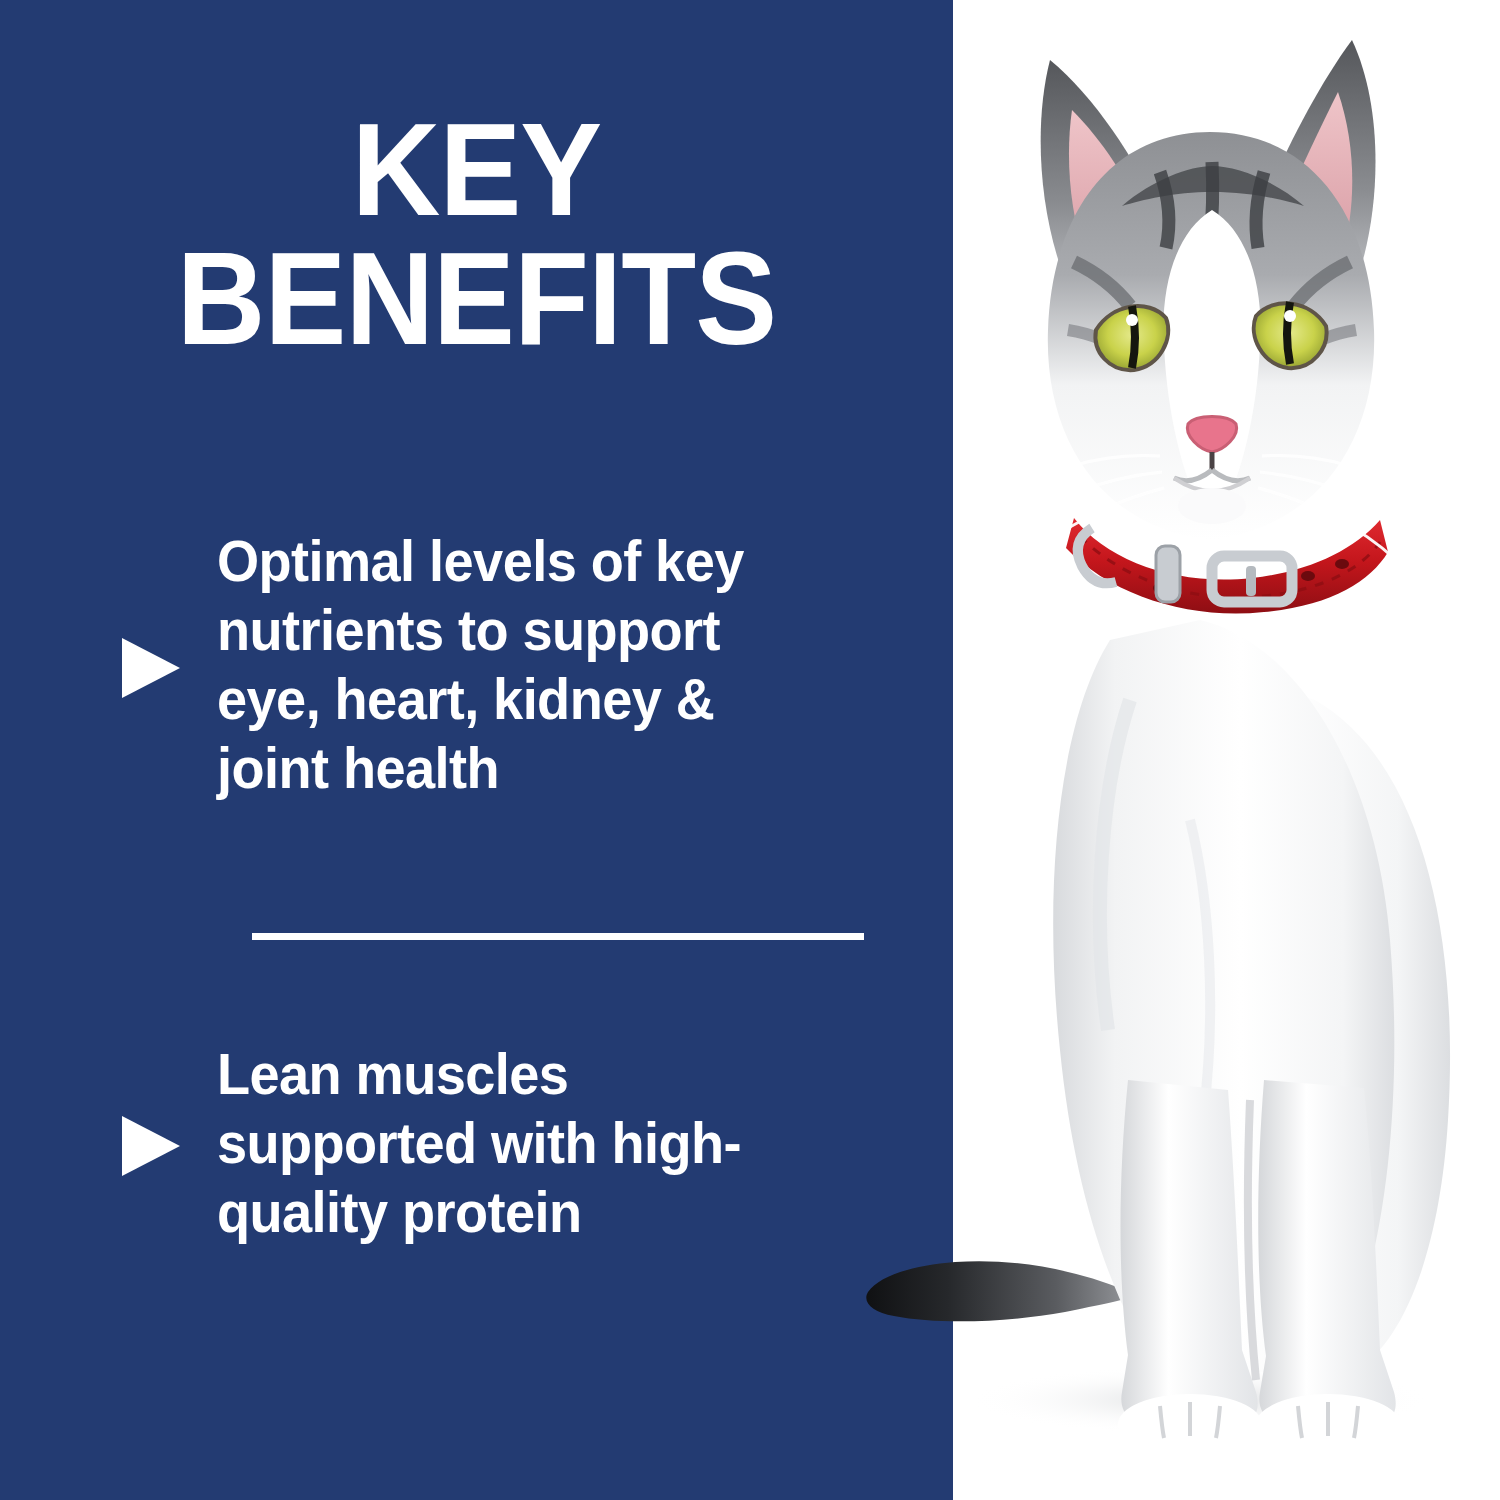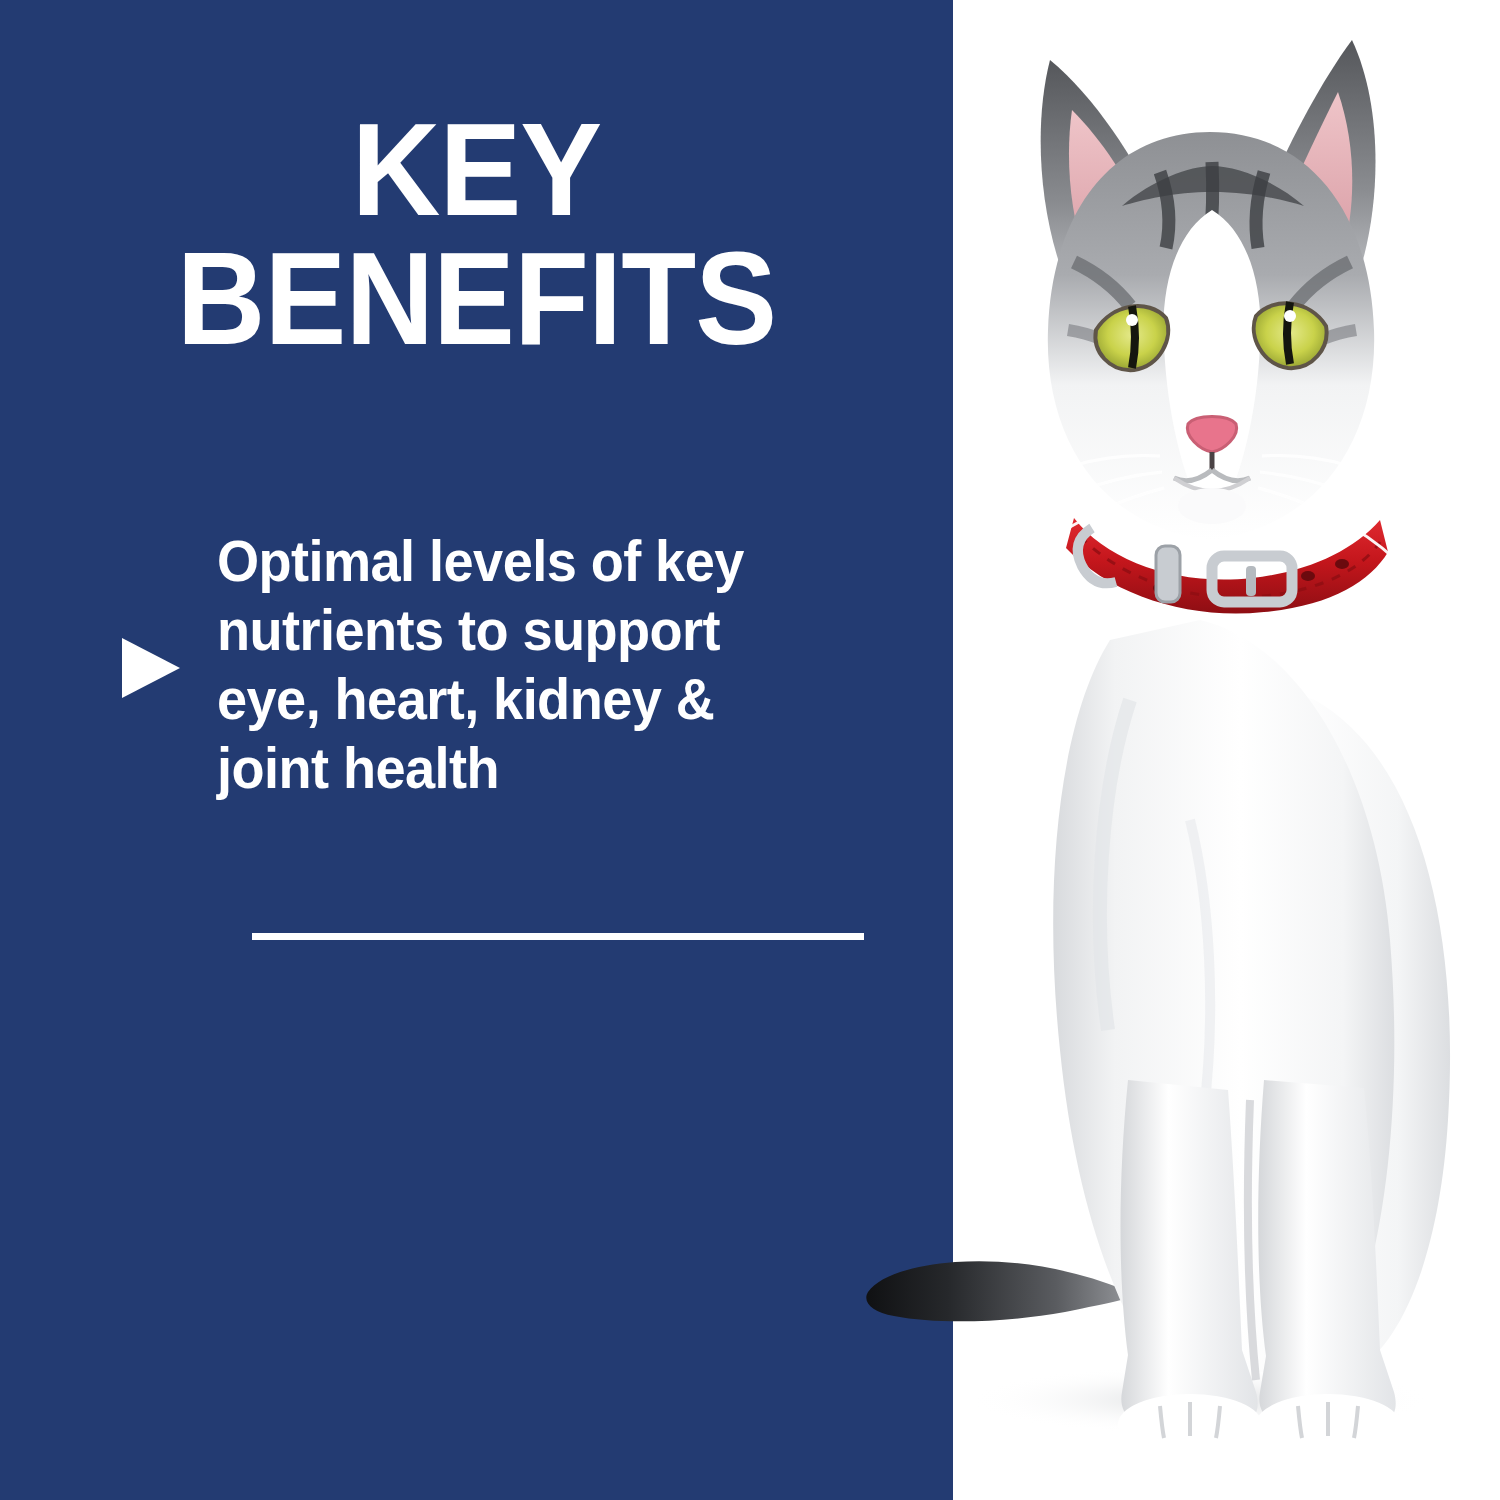--- a/index.html
+++ b/index.html
@@ -102,20 +102,28 @@
     <span class="bullet-marker">
       <svg viewBox="0 0 58 60" width="58" height="60" aria-hidden="true">
         <polygon points="0,0 58,30 0,60" fill="#ffffff"></polygon>
       </svg>
     </span>
     <span class="bullet-text">Optimal levels of key nutrients to support eye, heart, kidney &amp; joint health</span>
   </div>
 
   <div id="divider"></div>
 
+  <div class="bullet-row" id="bullet-2">
+    <span class="bullet-marker">
+      <svg viewBox="0 0 58 60" width="58" height="60" aria-hidden="true">
+        <polygon points="0,0 58,30 0,60" fill="#ffffff"></polygon>
+      </svg>
+    </span>
+    <span class="bullet-text">Lean muscles supported with high-quality protein</span>
+  </div>
 
   <div id="cat-area">
     <svg viewBox="0 0 640 1500" xmlns="http://www.w3.org/2000/svg" aria-hidden="true">
       <defs>
         <linearGradient id="bodyG" x1="0" y1="0" x2="1" y2="0">
           <stop offset="0%" stop-color="#D8DADD"></stop>
           <stop offset="18%" stop-color="#F2F3F4"></stop>
           <stop offset="55%" stop-color="#FFFFFF"></stop>
           <stop offset="85%" stop-color="#F4F5F6"></stop>
           <stop offset="100%" stop-color="#DCDEE1"></stop>

